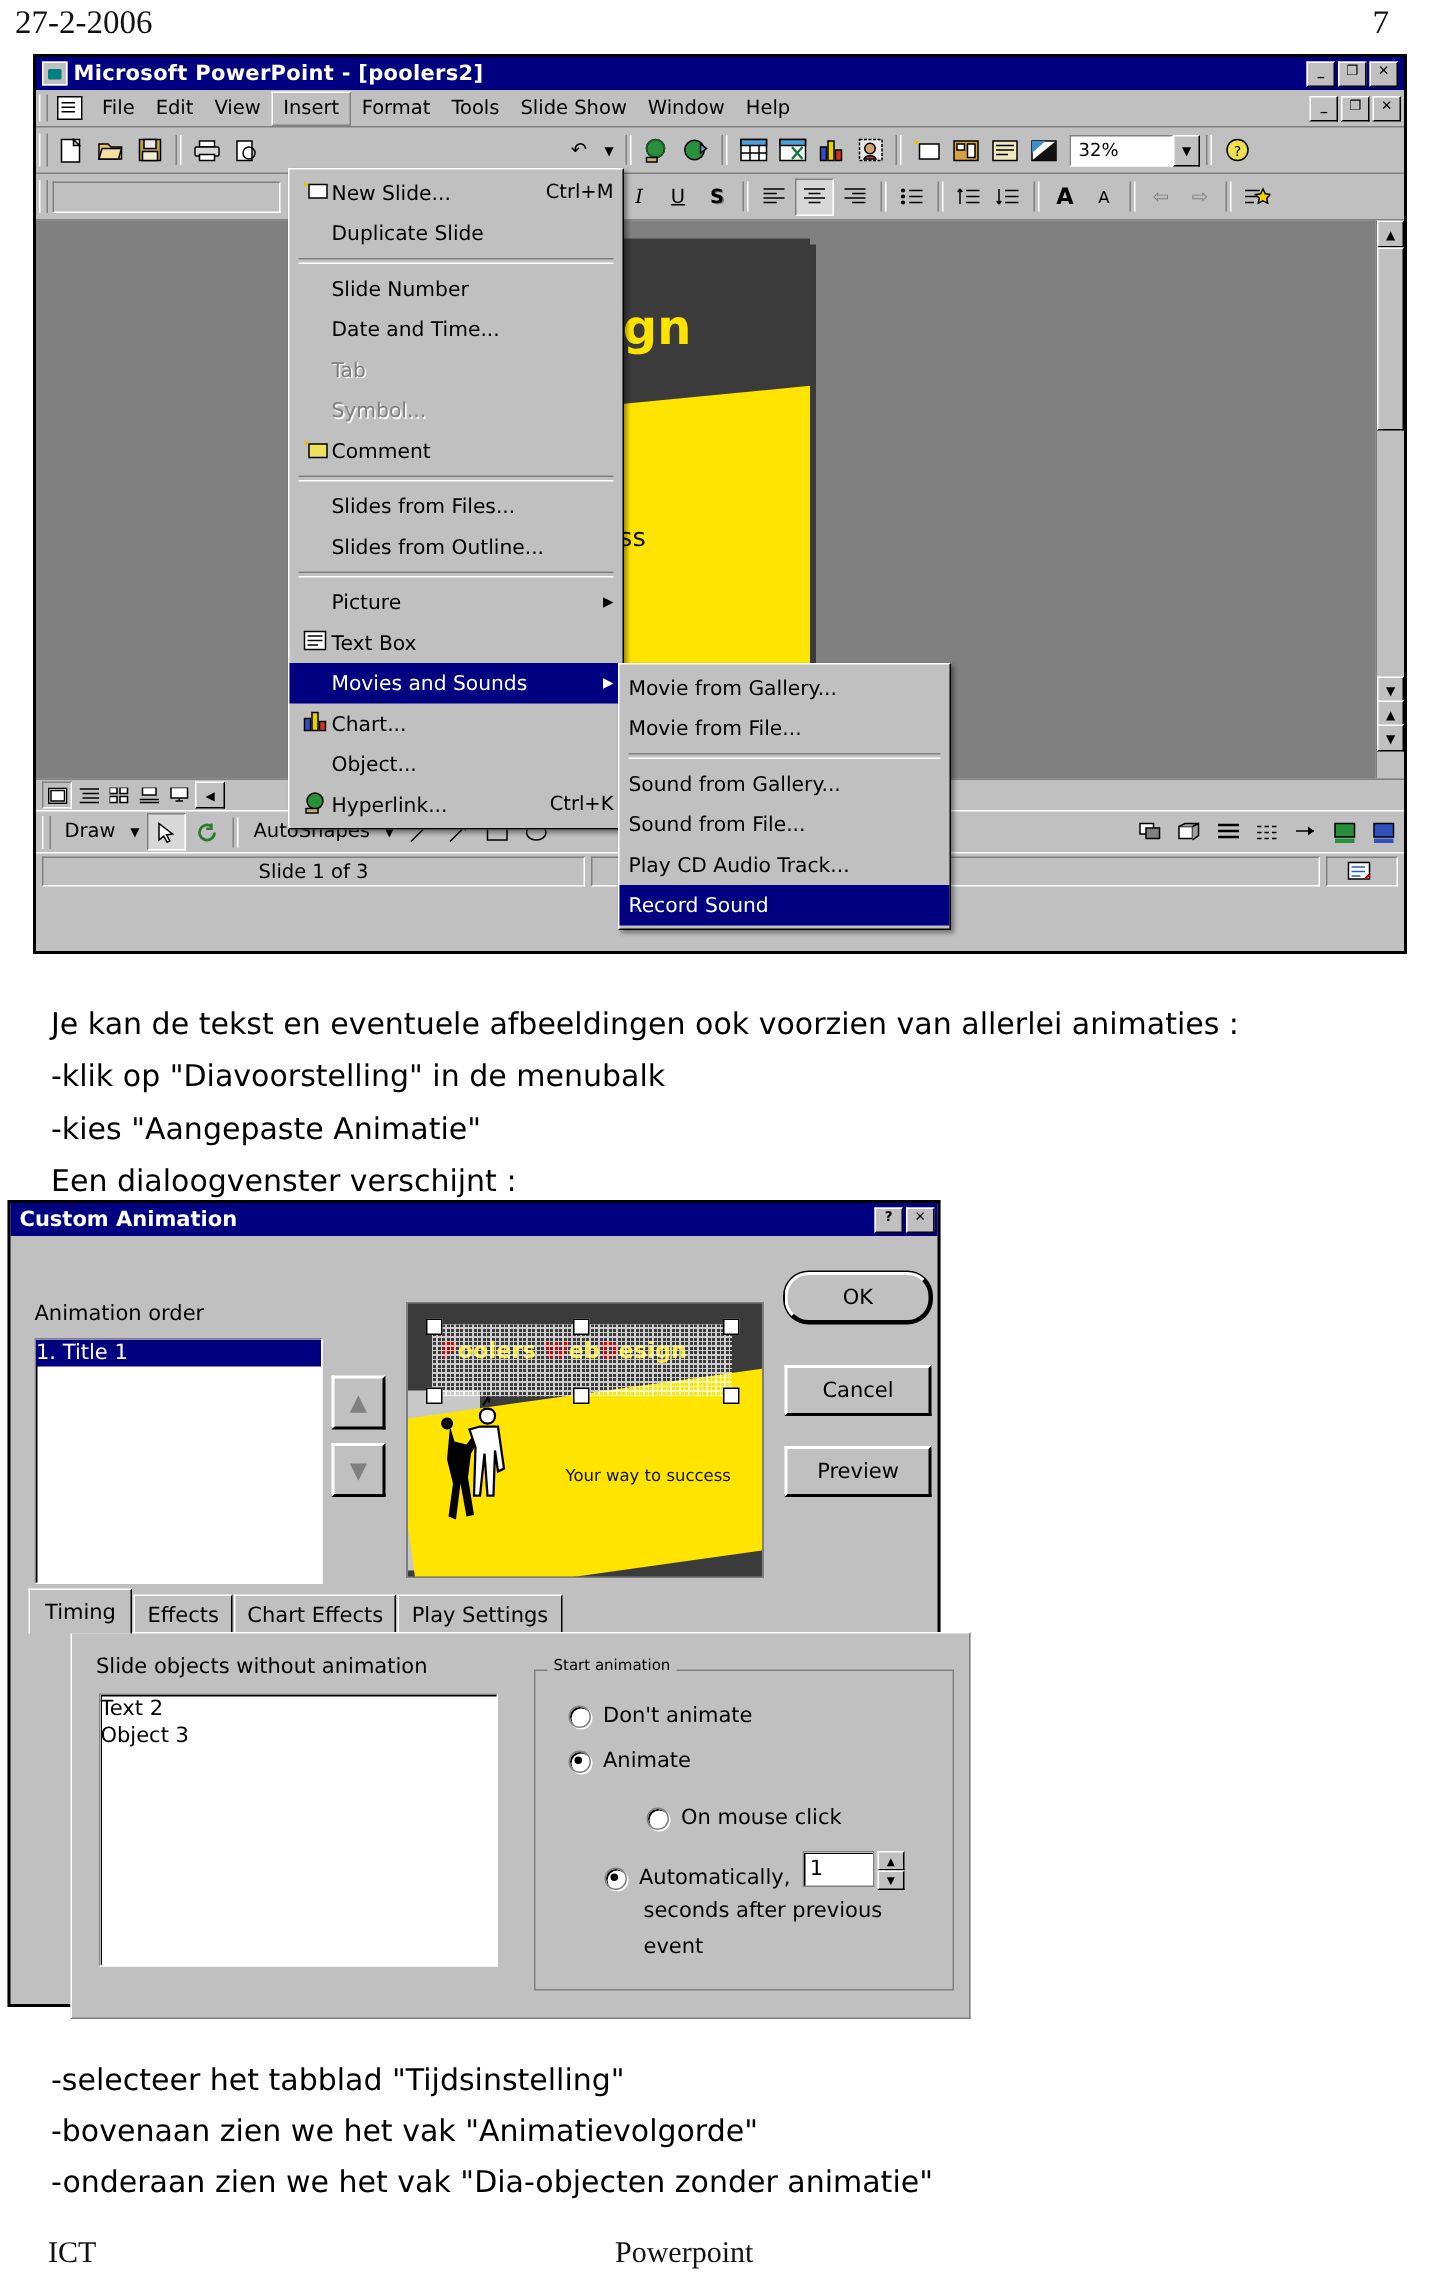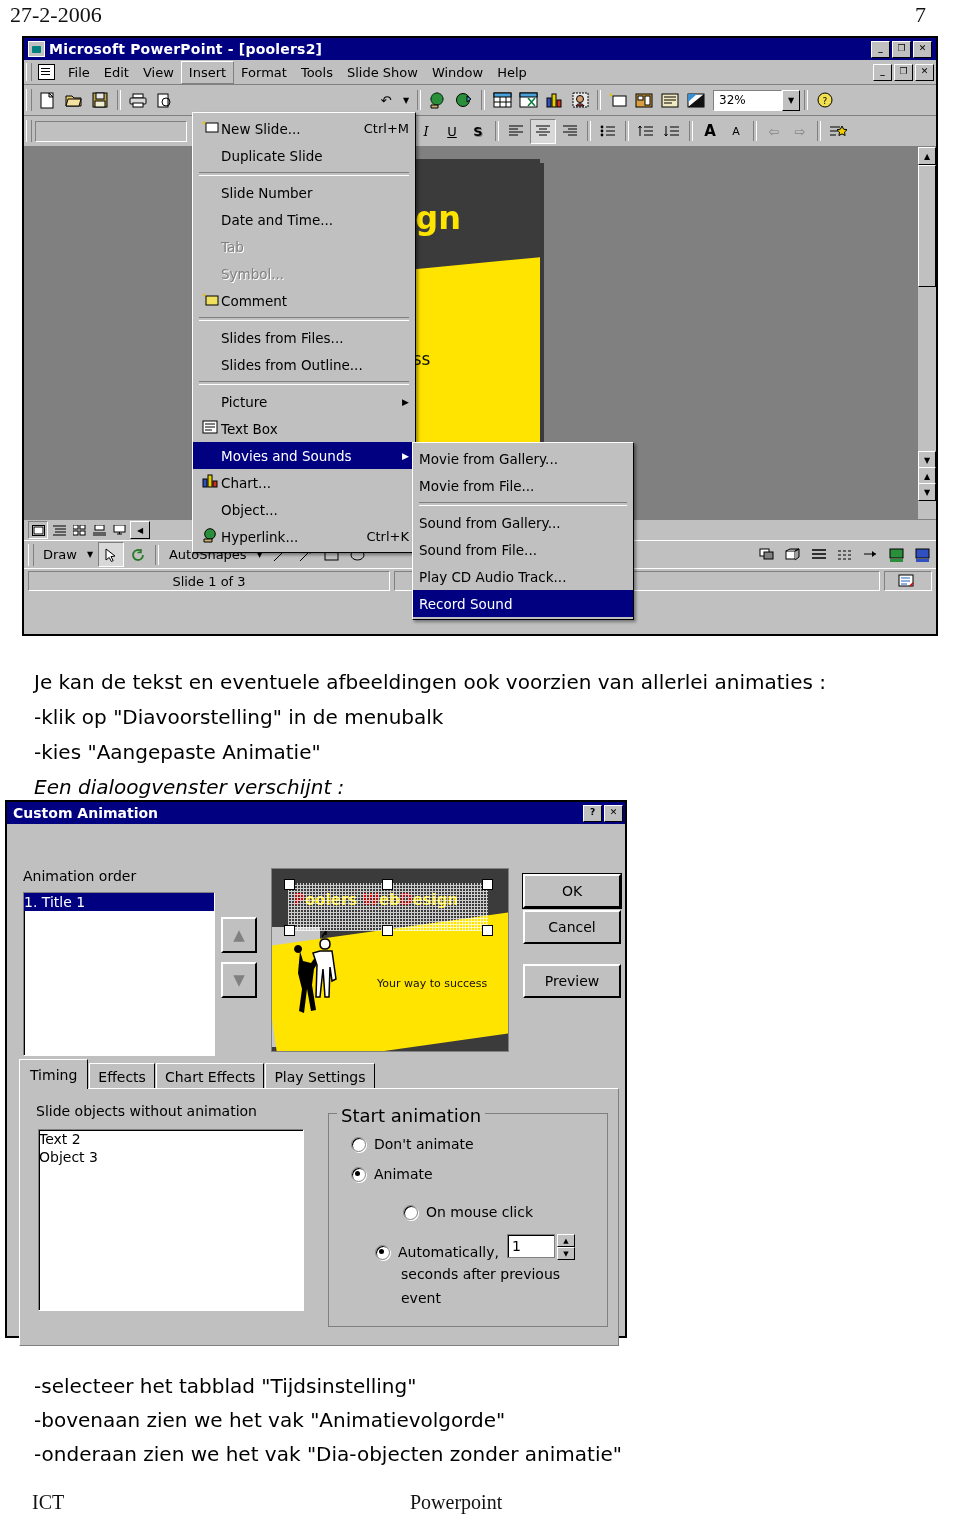--- a/index.html
+++ b/index.html
@@ -117,23 +117,23 @@
   .dotband{position:absolute;background-image:
       repeating-linear-gradient(0deg,#fff 0 1px,transparent 1px 3px),
       repeating-linear-gradient(90deg,#fff 0 1px,transparent 1px 3px);}
 
   .tabs{position:absolute;display:flex;align-items:flex-end;}
   .tab{height:25px;background:#c0c0c0;border-top:1px solid #fff;border-left:1px solid #fff;
        border-right:1px solid #000;font-size:14px;display:flex;align-items:center;padding:0 8px;
        margin-right:1px;}
   .tab.active{height:29px;border-bottom:none;position:relative;z-index:3;padding:0 10px;}
   .panel{position:absolute;background:#c0c0c0;border-top:1px solid #fff;border-left:1px solid #fff;
-         border-right:1px solid #808080;border-bottom:1px solid #808080;}
+         border-right:1px solid #808080;border-bottom:1px solid #808080;margin-left:28px;}
   .group{position:absolute;border:1px solid #808080;border-top-color:#808080;}
-  .group>.gt{position:absolute;top:-9px;left:8px;background:#c0c0c0;padding:0 4px;font-size:18px;}
+  .group>.gt{position:absolute;top:-9px;left:8px;background:#c0c0c0;padding:0 4px;font-size:10px;}
   .radio{width:13px;height:13px;border-radius:50%;background:#fff;border:1px solid #808080;
          box-shadow:inset 1px 1px 0 #000, 1px 1px 0 #fff;position:relative;flex:none;}
   .radio.on:after{content:"";position:absolute;left:3px;top:3px;width:5px;height:5px;border-radius:50%;background:#000;}
   .rrow{display:flex;align-items:center;gap:8px;font-size:14px;margin-bottom:9px;}
   .spin{display:flex;}
   .spinbox{width:42px;height:22px;background:#fff;border:1px solid #808080;box-shadow:inset 1px 1px 0 #000;
            font-size:14px;display:flex;align-items:center;padding-left:4px;}
   .spinbtns{display:flex;flex-direction:column;margin-left:2px;}
   .spinb{width:16px;height:11px;background:#c0c0c0;border-top:1px solid #fff;border-left:1px solid #fff;
          border-right:1px solid #000;border-bottom:1px solid #000;font-size:7px;display:flex;
@@ -628,21 +628,21 @@
     </div>
     <div class="dd-item hl">
       <span class="dd-lbl">Record Sound</span>
     </div>
   </div>
 </div>
 
 <div class="btxt" style="left:34px;top:670px;">Je kan de tekst en eventuele afbeeldingen ook voorzien van allerlei animaties :</div>
 <div class="btxt" style="left:34px;top:705px;">-klik op "Diavoorstelling" in de menubalk</div>
 <div class="btxt" style="left:34px;top:740px;">-kies "Aangepaste Animatie"</div>
-<div class="btxt" style="left:34px;top:775px;font-style:italic;">Een dialoogvenster verschijnt :</div>
+<div class="btxt" style="left:34px;top:775px;">Een dialoogvenster verschijnt :</div>
 
 <div class="cadlg">
 
   <div class="ca-title">
     <span>Custom Animation</span>
     <div class="tb-btn">?</div>
     <div class="tb-btn" style="margin-left:2px;">✕</div>
   </div>
 
   <div class="ca-body">
@@ -676,21 +676,21 @@
 
       <div class="dotband" style="left:16px;top:14px;width:200px;height:48px;opacity:.75;"></div>
       <div class="handle" style="left:12px;top:10px;"></div>
       <div class="handle" style="left:110px;top:10px;"></div>
       <div class="handle" style="left:210px;top:10px;"></div>
       <div class="handle" style="left:12px;top:56px;"></div>
       <div class="handle" style="left:110px;top:56px;"></div>
       <div class="handle" style="left:210px;top:56px;"></div>
     </div>
 
-    <div class="btn def" style="position:absolute;left:516px;top:50px;width:94px;height:30px;">OK</div>
+    <div class="btn def" style="position:absolute;left:516px;top:24px;width:94px;height:30px;border-radius:16px;">OK</div>
     <div class="btn" style="position:absolute;left:516px;top:86px;width:94px;height:30px;">Cancel</div>
     <div class="btn" style="position:absolute;left:516px;top:140px;width:94px;height:30px;">Preview</div>
 
     <div class="tabs" style="left:12px;top:235px;">
       <div class="tab active">Timing</div>
       <div class="tab">Effects</div>
       <div class="tab">Chart Effects</div>
       <div class="tab">Play Settings</div>
     </div>
 

